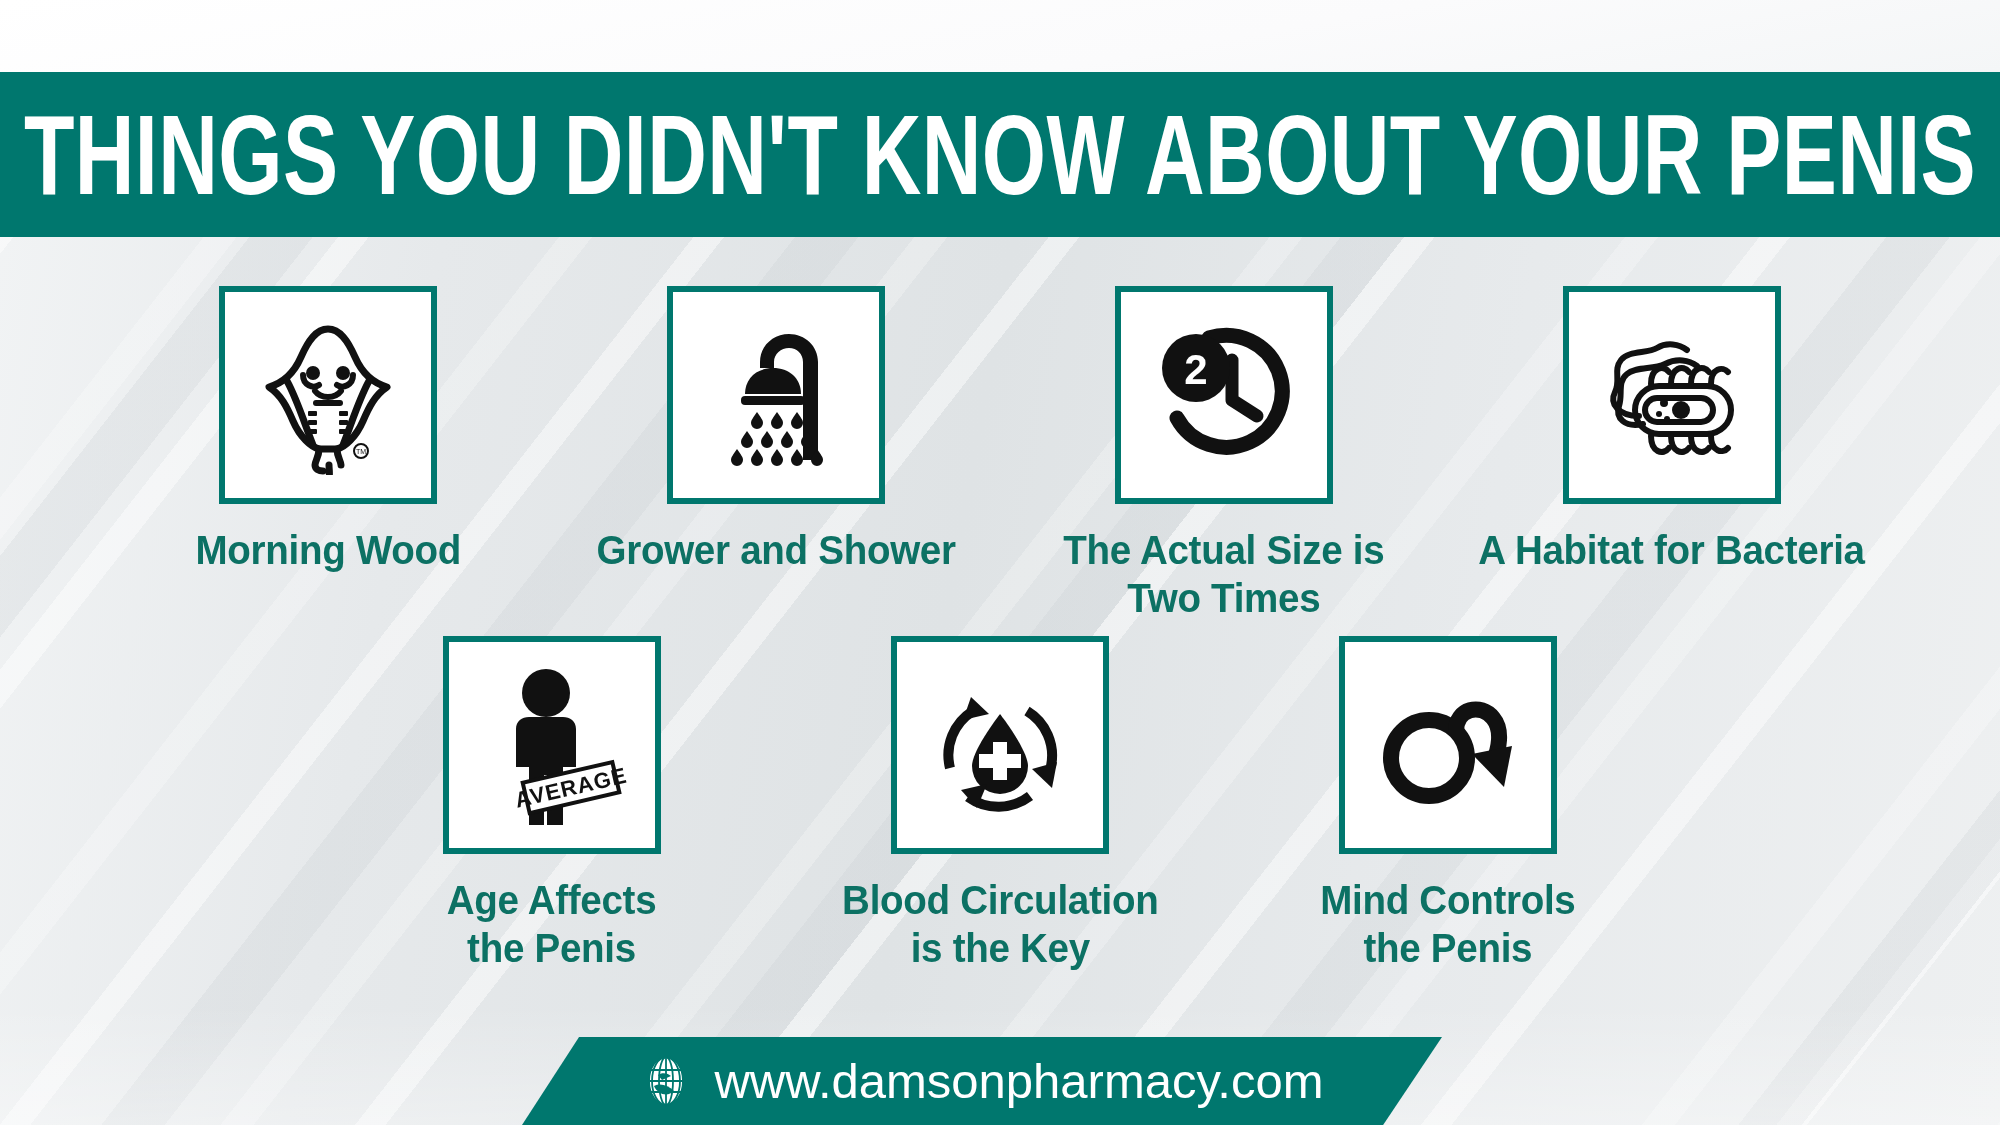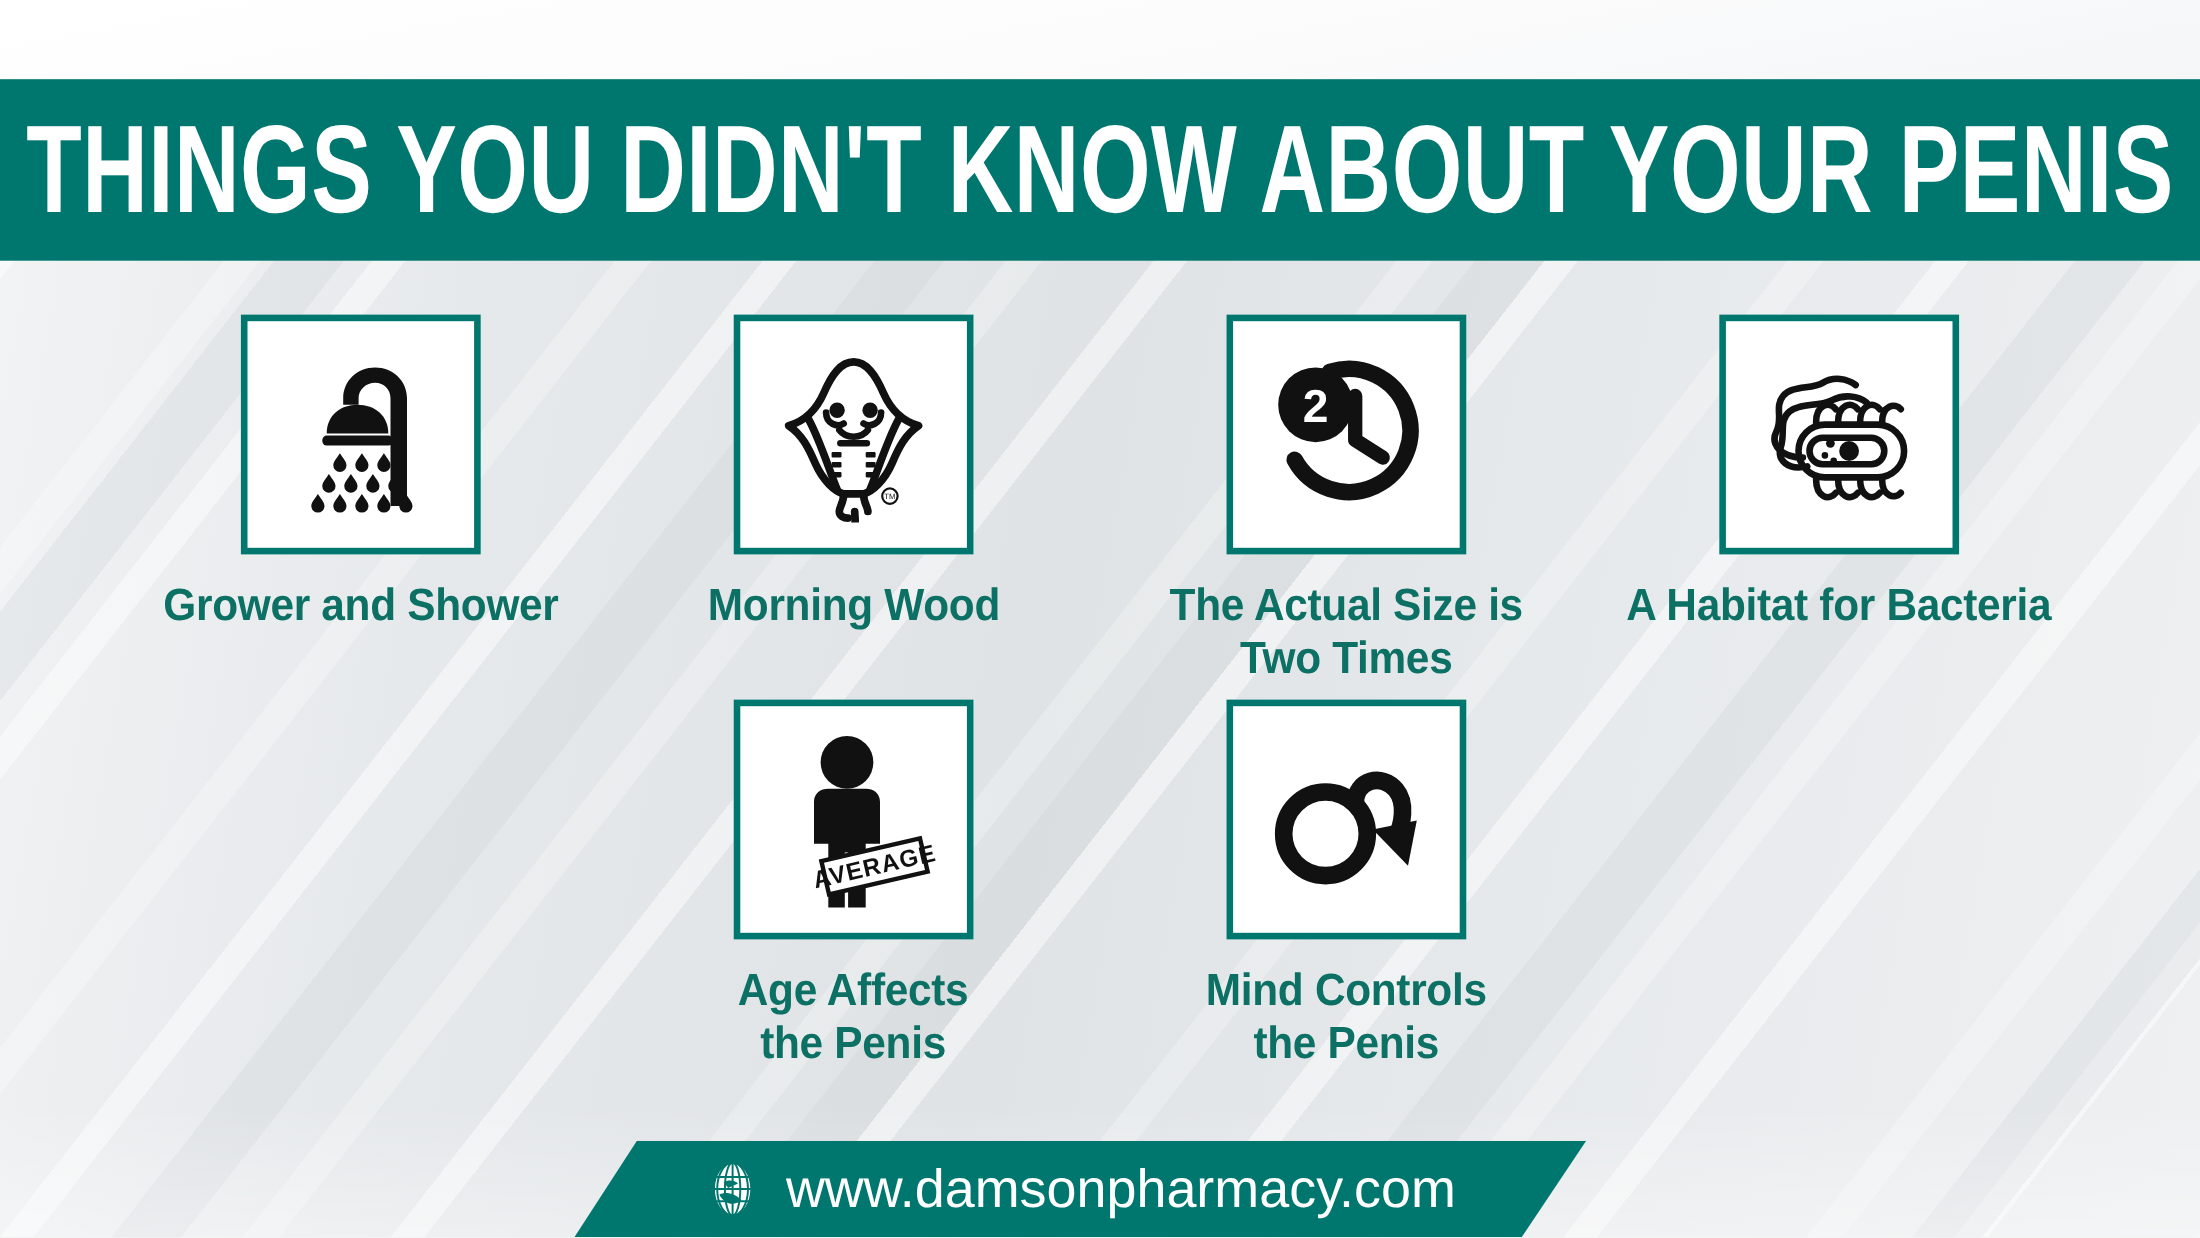--- a/index.html
+++ b/index.html
@@ -182,20 +182,58 @@
   <div class="bg-bottomfade"></div>
 
   <div class="header-band">
     <div class="header-title">THINGS YOU DIDN'T KNOW ABOUT YOUR PENIS</div>
   </div>
 
   <div class="row row-1">
 
     <div class="card">
       <div class="tile">
+        <svg width="150" height="160" viewBox="0 0 150 160">
+          <g fill="none" stroke="#111111" stroke-width="7" stroke-linecap="round" stroke-linejoin="round">
+            <path d="M75 14 C63 14 55 26 48 42 C41 58 30 68 16 72 C28 80 34 92 40 106 C47 122 58 132 66 134 L84 134 C92 132 103 122 110 106 C116 92 122 80 134 72 C120 68 109 58 102 42 C95 26 87 14 75 14 Z"></path>
+            <path d="M34 66 C44 84 52 110 60 130"></path>
+            <path d="M116 66 C106 84 98 110 90 130"></path>
+            <path d="M66 134 C66 142 62 146 62 150 C62 154 66 156 70 156"></path>
+            <path d="M84 134 C84 142 88 146 88 150"></path>
+            <path d="M76 150 C76 156 78 162 74 170"></path>
+          </g>
+          <g fill="#111111">
+            <circle cx="60" cy="58" r="7"></circle>
+            <circle cx="90" cy="58" r="7"></circle>
+          </g>
+          <g fill="none" stroke="#111111" stroke-width="6" stroke-linecap="round">
+            <path d="M50 60 C50 70 60 74 66 70"></path>
+            <path d="M100 60 C100 70 90 74 84 70"></path>
+            <path d="M62 76 C68 84 82 84 88 76"></path>
+            <path d="M63 88 L87 88"></path>
+          </g>
+          <g fill="#111111">
+            <rect x="55" y="96" width="9" height="5" rx="1"></rect>
+            <rect x="55" y="105" width="9" height="5" rx="1"></rect>
+            <rect x="55" y="114" width="9" height="5" rx="1"></rect>
+            <rect x="86" y="96" width="9" height="5" rx="1"></rect>
+            <rect x="86" y="105" width="9" height="5" rx="1"></rect>
+            <rect x="86" y="114" width="9" height="5" rx="1"></rect>
+          </g>
+          <g fill="none" stroke="#111111" stroke-width="2">
+            <circle cx="108" cy="136" r="7"></circle>
+          </g>
+          <text x="108" y="139" font-size="7" text-anchor="middle" fill="#111111" font-family="sans-serif">TM</text>
+        </svg>
+      </div>
+      <div class="card-label">Morning Wood</div>
+    </div>
+
+    <div class="card">
+      <div class="tile">
         <svg width="150" height="150" viewBox="0 0 150 150">
           <path d="M117 140 L117 42 C117 26 104 14 88 14 C72 14 59 26 59 42 L59 48 L73 48 L73 42 C73 34 80 28 88 28 C96 28 102 34 102 42 L102 140 Z" fill="#111111"></path>
           <path d="M44 74 C44 58 56 48 72 48 C88 48 100 58 100 74 Z" fill="#111111"></path>
           <rect x="40" y="76" width="64" height="9" rx="4" fill="#111111"></rect>
           <g fill="#111111">
             <path d="M56 92 c4 6 6 8 6 11 a6 6 0 0 1-12 0 c0-3 2-5 6-11z"></path>
             <path d="M76 92 c4 6 6 8 6 11 a6 6 0 0 1-12 0 c0-3 2-5 6-11z"></path>
             <path d="M96 92 c4 6 6 8 6 11 a6 6 0 0 1-12 0 c0-3 2-5 6-11z"></path>
             <path d="M46 111 c4 6 6 8 6 11 a6 6 0 0 1-12 0 c0-3 2-5 6-11z"></path>
             <path d="M66 111 c4 6 6 8 6 11 a6 6 0 0 1-12 0 c0-3 2-5 6-11z"></path>
@@ -207,58 +245,20 @@
             <path d="M96 129 c4 6 6 8 6 11 a6 6 0 0 1-12 0 c0-3 2-5 6-11z"></path>
             <path d="M116 129 c4 6 6 8 6 11 a6 6 0 0 1-12 0 c0-3 2-5 6-11z"></path>
           </g>
         </svg>
       </div>
       <div class="card-label">Grower and Shower</div>
     </div>
 
     <div class="card">
       <div class="tile">
-        <svg width="150" height="160" viewBox="0 0 150 160">
-          <g fill="none" stroke="#111111" stroke-width="7" stroke-linecap="round" stroke-linejoin="round">
-            <path d="M75 14 C63 14 55 26 48 42 C41 58 30 68 16 72 C28 80 34 92 40 106 C47 122 58 132 66 134 L84 134 C92 132 103 122 110 106 C116 92 122 80 134 72 C120 68 109 58 102 42 C95 26 87 14 75 14 Z"></path>
-            <path d="M34 66 C44 84 52 110 60 130"></path>
-            <path d="M116 66 C106 84 98 110 90 130"></path>
-            <path d="M66 134 C66 142 62 146 62 150 C62 154 66 156 70 156"></path>
-            <path d="M84 134 C84 142 88 146 88 150"></path>
-            <path d="M76 150 C76 156 78 162 74 170"></path>
-          </g>
-          <g fill="#111111">
-            <circle cx="60" cy="58" r="7"></circle>
-            <circle cx="90" cy="58" r="7"></circle>
-          </g>
-          <g fill="none" stroke="#111111" stroke-width="6" stroke-linecap="round">
-            <path d="M50 60 C50 70 60 74 66 70"></path>
-            <path d="M100 60 C100 70 90 74 84 70"></path>
-            <path d="M62 76 C68 84 82 84 88 76"></path>
-            <path d="M63 88 L87 88"></path>
-          </g>
-          <g fill="#111111">
-            <rect x="55" y="96" width="9" height="5" rx="1"></rect>
-            <rect x="55" y="105" width="9" height="5" rx="1"></rect>
-            <rect x="55" y="114" width="9" height="5" rx="1"></rect>
-            <rect x="86" y="96" width="9" height="5" rx="1"></rect>
-            <rect x="86" y="105" width="9" height="5" rx="1"></rect>
-            <rect x="86" y="114" width="9" height="5" rx="1"></rect>
-          </g>
-          <g fill="none" stroke="#111111" stroke-width="2">
-            <circle cx="108" cy="136" r="7"></circle>
-          </g>
-          <text x="108" y="139" font-size="7" text-anchor="middle" fill="#111111" font-family="sans-serif">TM</text>
-        </svg>
-      </div>
-      <div class="card-label">Morning Wood</div>
-    </div>
-
-    <div class="card">
-      <div class="tile">
         <svg width="150" height="150" viewBox="0 0 150 150">
           <path d="M60 18 A56 56 0 1 1 28 98" fill="none" stroke="#111111" stroke-width="15" stroke-linecap="round"></path>
           <path d="M83 40 L83 80 L108 96" fill="none" stroke="#111111" stroke-width="13" stroke-linecap="round" stroke-linejoin="round"></path>
           <circle cx="47" cy="48" r="34" fill="#111111"></circle>
           <text x="47" y="64" font-size="42" font-weight="700" text-anchor="middle" fill="#ffffff" font-family="Liberation Sans, sans-serif">2</text>
         </svg>
       </div>
       <div class="card-label">The Actual Size is
 Two Times</div>
     </div>
@@ -310,20 +310,44 @@
           <g transform="rotate(-13 90 125)">
             <rect x="48" y="110" width="92" height="31" fill="#ffffff" stroke="#111111" stroke-width="4"></rect>
             <text x="94" y="133" font-size="22" font-weight="700" text-anchor="middle" fill="#111111" font-family="Liberation Sans, sans-serif" letter-spacing="1">AVERAGE</text>
           </g>
         </svg>
       </div>
       <div class="card-label">Age Affects
 the Penis</div>
     </div>
 
+    <div class="card">
+      <div class="tile">
+        <svg width="150" height="150" viewBox="0 0 150 150">
+
+          <path d="M75 44 C75 44 47 80 47 96 A28 28 0 0 0 103 96 C103 80 75 44 75 44 Z" fill="#111111"></path>
+          <path d="M68 84 h14 v-12 h-14 z M68 84 v14 h14 v-14 z M54 84 h14 v14 h-14 z M82 84 h14 v14 h-14 z" fill="#ffffff"></path>
+          <rect x="68" y="72" width="14" height="38" fill="#ffffff"></rect>
+          <rect x="56" y="84" width="38" height="14" fill="#ffffff"></rect>
+
+          <g fill="none" stroke="#111111" stroke-width="10" stroke-linecap="butt">
+            <path d="M25 98 A52 52 0 0 1 48 41"></path>
+            <path d="M102 41 A52 52 0 0 1 126 96"></path>
+            <path d="M43 127 A52 52 0 0 0 105 126"></path>
+          </g>
+          <g fill="#111111">
+            <path d="M46 27 L64 44 L38 50 Z"></path>
+            <path d="M132 92 L127 118 L107 99 Z"></path>
+            <path d="M36 120 L62 114 L52 138 Z"></path>
+          </g>
+        </svg>
+      </div>
+      <div class="card-label">Blood Circulation
+is the Key</div>
+    </div>
 
     <div class="card">
       <div class="tile">
         <svg width="155" height="150" viewBox="0 0 155 150">
           <circle cx="58" cy="88" r="38" fill="none" stroke="#111111" stroke-width="16"></circle>
           <path d="M85 61 C85 38 110 33 122 48 C132 60 128 80 122 92" fill="none" stroke="#111111" stroke-width="16" stroke-linecap="butt"></path>
           <path d="M101 84 L141 76 L133 117 Z" fill="#111111"></path>
         </svg>
       </div>
       <div class="card-label">Mind Controls

